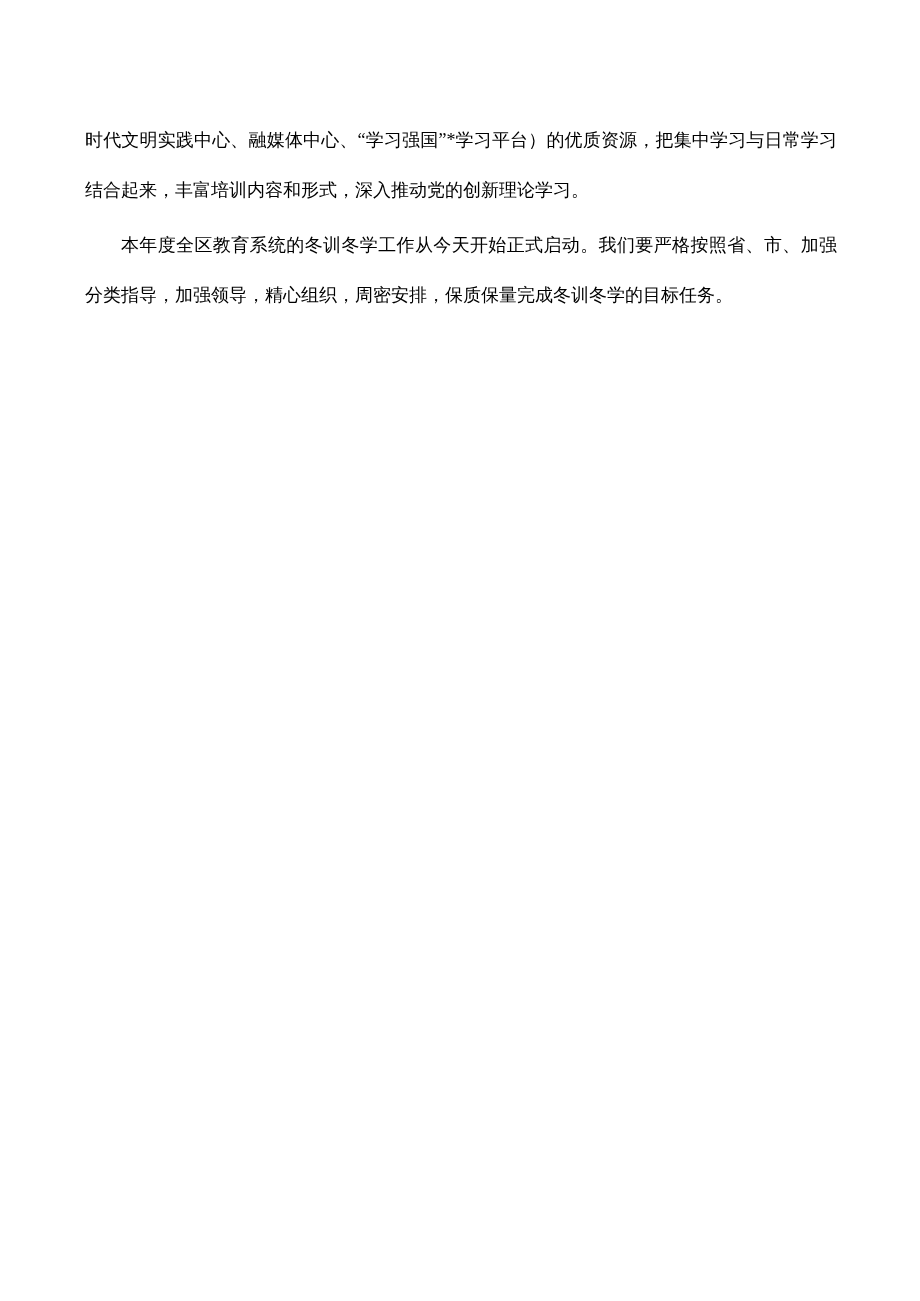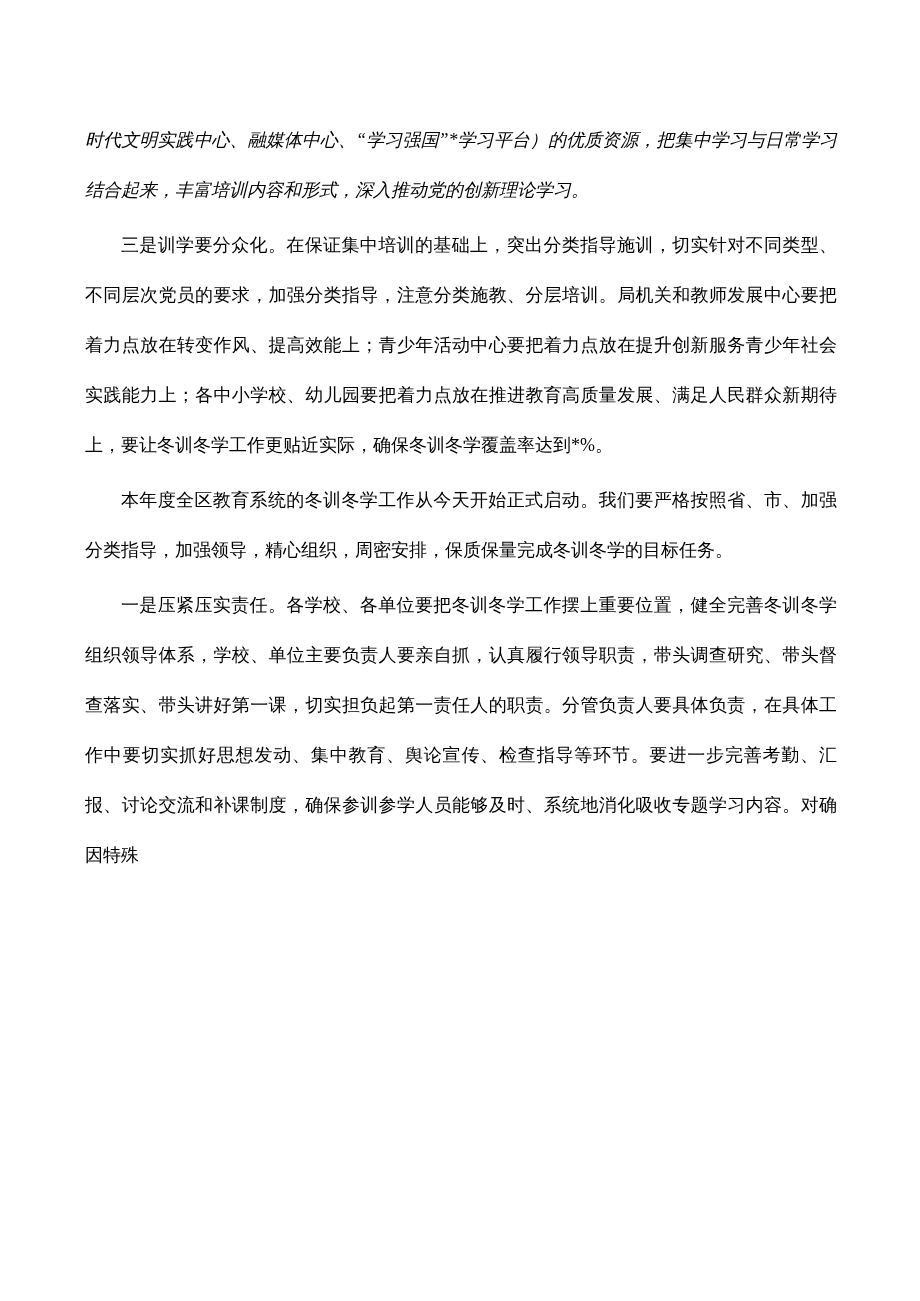--- a/index.html
+++ b/index.html
@@ -22,27 +22,24 @@
   }
   .para {
     margin: 0 0 5px 0;
     text-align: justify;
     text-justify: inter-character;
     text-indent: 2em;
     word-break: break-all;
   }
   .para.no-indent {
     text-indent: 0;
-    font-style: italic;
   }
   .para.heading {
     text-align: left;
   }
 </style>
 </head>
 <body>
 
 <div class="page">
   <p class="para no-indent">时代文明实践中心、融媒体中心、“学习强国”*学习平台）的优质资源，把集中学习与日常学习结合起来，丰富培训内容和形式，深入推动党的创新理论学习。</p>
-  <p class="para">三是训学要分众化。在保证集中培训的基础上，突出分类指导施训，切实针对不同类型、不同层次党员的要求，加强分类指导，注意分类施教、分层培训。局机关和教师发展中心要把着力点放在转变作风、提高效能上；青少年活动中心要把着力点放在提升创新服务青少年社会实践能力上；各中小学校、幼儿园要把着力点放在推进教育高质量发展、满足人民群众新期待上，要让冬训冬学工作更贴近实际，确保冬训冬学覆盖率达到*%。</p>
   <p class="para">本年度全区教育系统的冬训冬学工作从今天开始正式启动。我们要严格按照省、市、加强分类指导，加强领导，精心组织，周密安排，保质保量完成冬训冬学的目标任务。</p>
-  <p class="para">一是压紧压实责任。各学校、各单位要把冬训冬学工作摆上重要位置，健全完善冬训冬学组织领导体系，学校、单位主要负责人要亲自抓，认真履行领导职责，带头调查研究、带头督查落实、带头讲好第一课，切实担负起第一责任人的职责。分管负责人要具体负责，在具体工作中要切实抓好思想发动、集中教育、舆论宣传、检查指导等环节。要进一步完善考勤、汇报、讨论交流和补课制度，确保参训参学人员能够及时、系统地消化吸收专题学习内容。对确因特殊</p>
 </div>
 
 </body></html>

